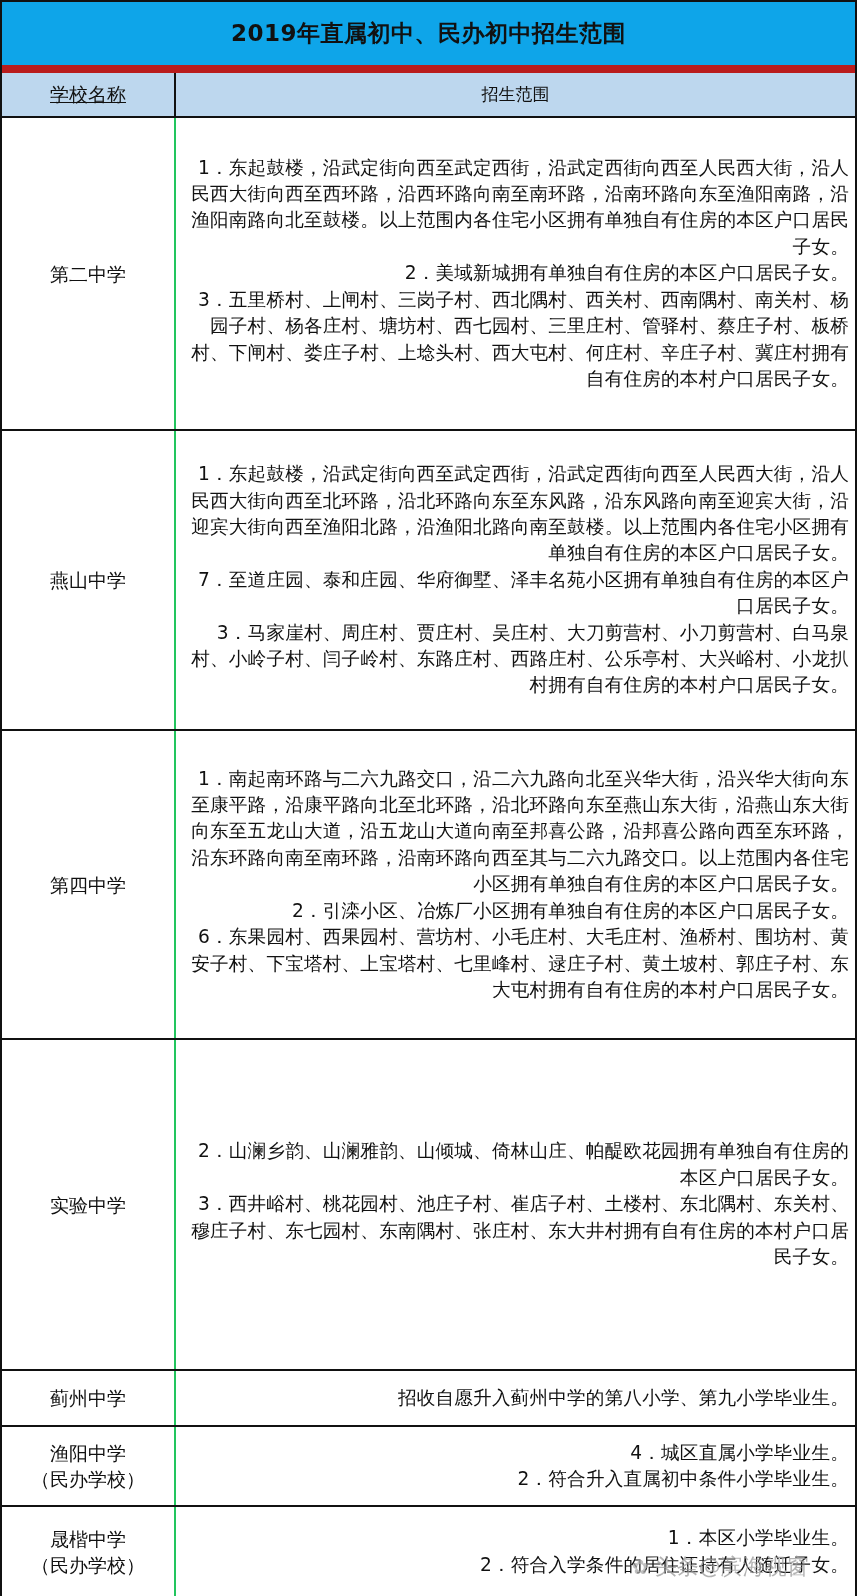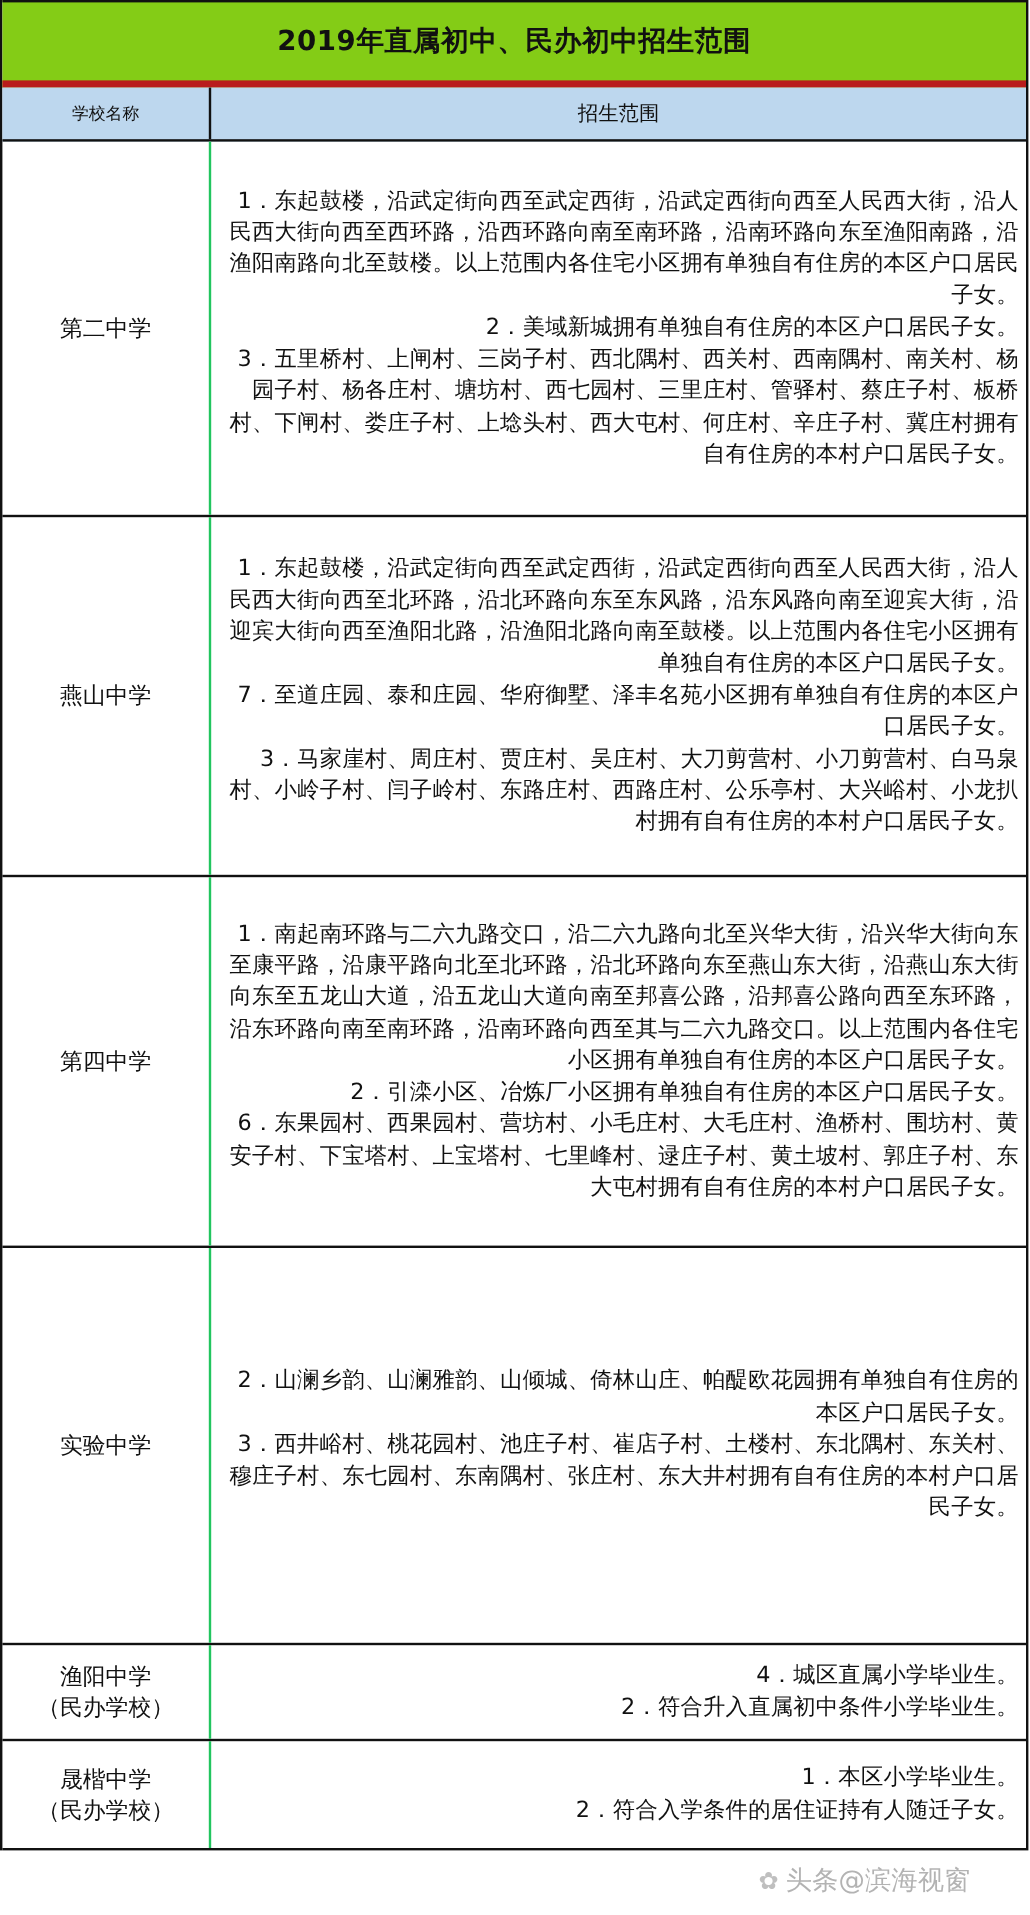--- a/index.html
+++ b/index.html
@@ -1,22 +1,22 @@
 <!DOCTYPE html>
 <html><head>
   <meta charset="utf-8">
   <style>
     html, body { margin: 0; padding: 0; background: #ffffff; }
     body { width: 858px; height: 1596px; overflow: hidden; position: relative;
       font-family: "DejaVu Sans", "Liberation Sans", sans-serif; color: #111; }
     .table { position: absolute; left: 0; top: 0; width: 857px; border-left: 2px solid #111; border-right: 2px solid #111; box-sizing: border-box; }
-    .title-row { height: 73px; background: #84cc16; border-top: 2px solid #111; border-bottom: 6px solid #b91c1c; box-sizing: border-box;
+    .title-row { height: 73px; background: #0ea5e9; border-top: 2px solid #111; border-bottom: 8px solid #b91c1c; box-sizing: border-box;
       display: flex; align-items: center; justify-content: center; font-size: 23px; font-weight: bold; color: #111; letter-spacing: 0.5px; }
     .hdr-row { height: 45px; display: flex; background: #bdd7ee; border-bottom: 2px solid #111; box-sizing: border-box; }
-    .hdr-row .c1 { width: 174px; border-right: 2px solid #111; box-sizing: border-box; display: flex; align-items: center; justify-content: center; font-size: 14px; }
+    .hdr-row .c1 { width: 174px; border-right: 2px solid #111; box-sizing: border-box; display: flex; align-items: center; justify-content: center; font-size: 19px; text-decoration: underline; }
     .hdr-row .c2 { flex: 1; display: flex; align-items: center; justify-content: center; font-size: 17px; }
     .row { display: flex; border-bottom: 2px solid #111; box-sizing: border-box; }
     .row .c1 { width: 174px; border-right: 2px solid #22c55e; box-sizing: border-box; display: flex; flex-direction: column; align-items: center; justify-content: center; font-size: 19px; line-height: 26px; text-align: center; }
     .row .c2 { flex: 1; padding: 0 6px 0 4px; display: flex; flex-direction: column; justify-content: center; font-size: 18.6px; line-height: 26.4px; letter-spacing: 0.2px; }
     .item { margin: 0; text-align: right; }
     .watermark { position: absolute; left: 632px; top: 1552px; font-size: 22px; color: #9a9a9a; opacity: 0.75; white-space: nowrap; display: flex; align-items: center; gap: 6px; }
     .wm-icon { font-size: 20px; color: #aaa; }
   </style>
 </head>
 <body>
@@ -66,20 +66,28 @@
   <div class="row" style="height:331px">
     <div class="c1">
       <span>实验中学</span>
     </div>
     <div class="c2">
       <p class="item">2．山澜乡韵、山澜雅韵、山倾城、倚林山庄、帕醍欧花园拥有单独自有住房的本区户口居民子女。</p>
       <p class="item">3．西井峪村、桃花园村、池庄子村、崔店子村、土楼村、东北隅村、东关村、穆庄子村、东七园村、东南隅村、张庄村、东大井村拥有自有住房的本村户口居民子女。</p>
     </div>
   </div>
 
+  <div class="row" style="height:56px">
+    <div class="c1">
+      <span>蓟州中学</span>
+    </div>
+    <div class="c2">
+      <p class="item">招收自愿升入蓟州中学的第八小学、第九小学毕业生。</p>
+    </div>
+  </div>
 
   <div class="row" style="height:80px">
     <div class="c1">
       <span>渔阳中学</span>
       <span>（民办学校）</span>
     </div>
     <div class="c2">
       <p class="item">4．城区直属小学毕业生。</p>
       <p class="item">2．符合升入直属初中条件小学毕业生。</p>
     </div>

